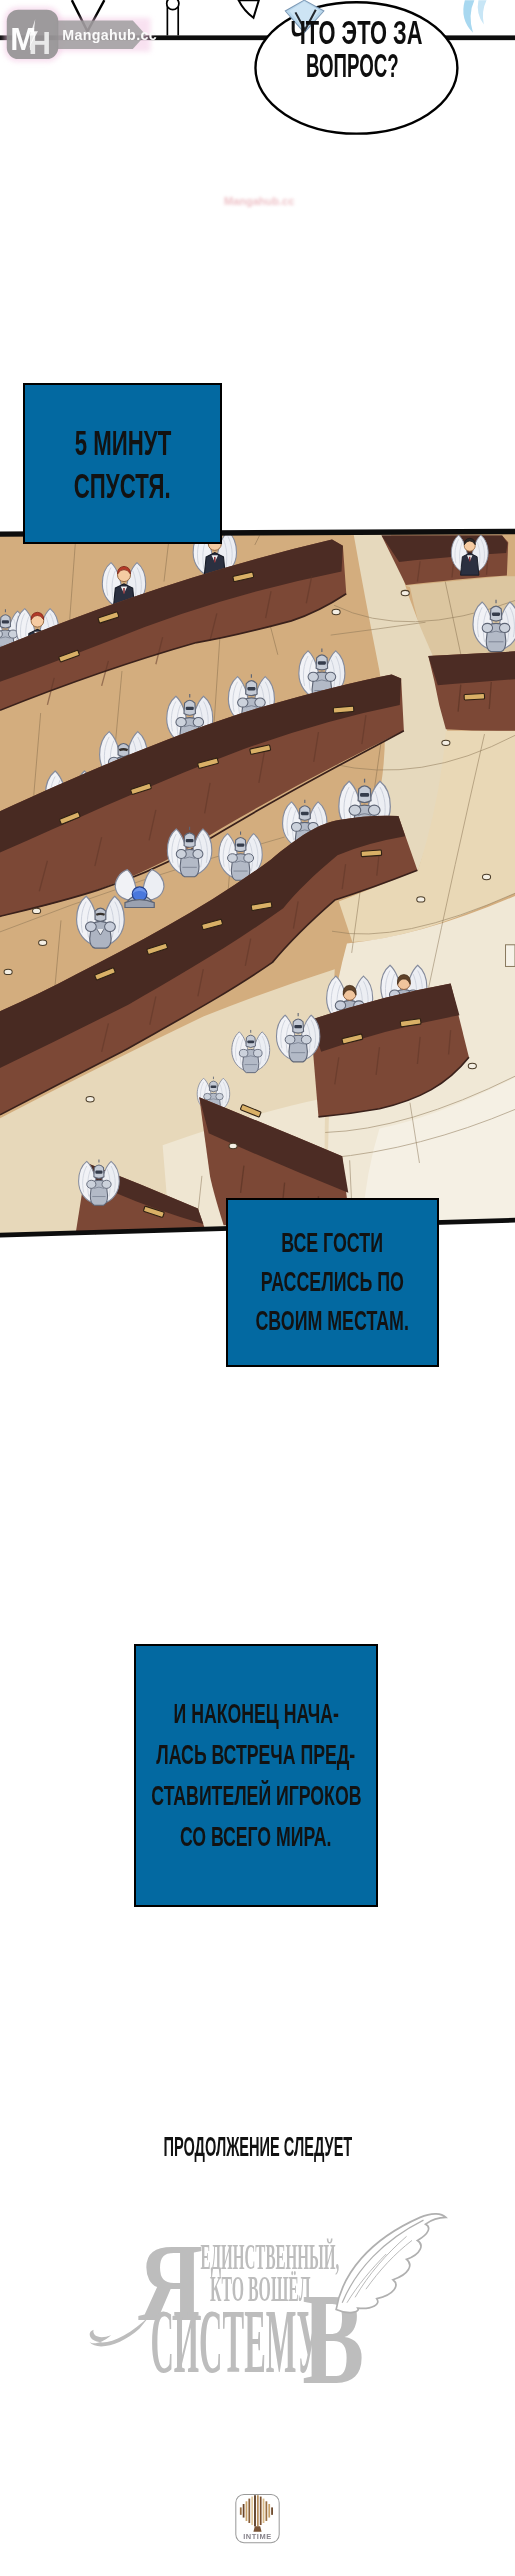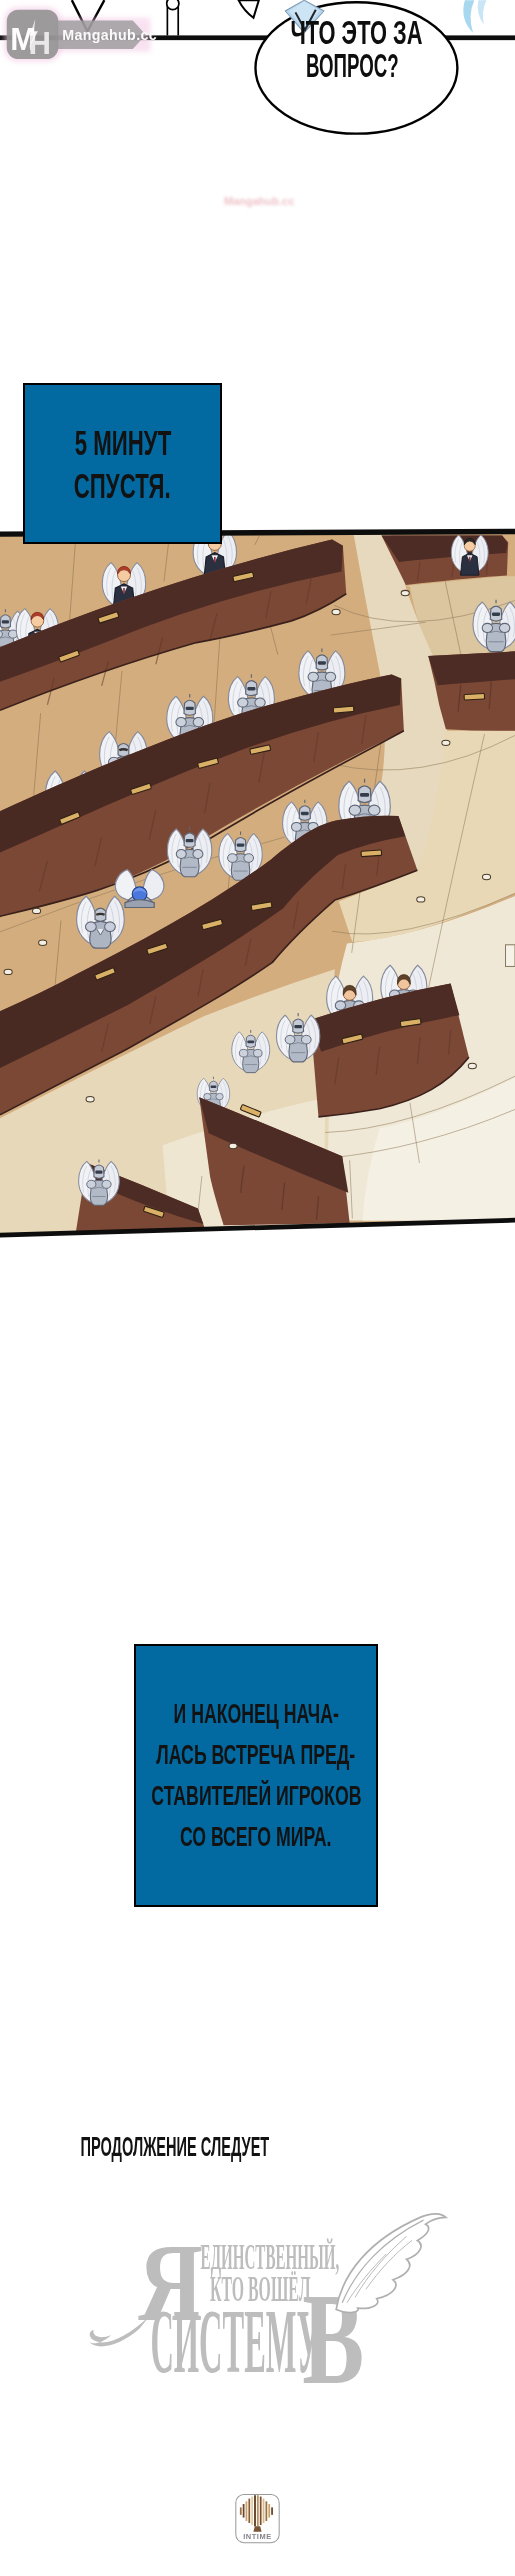--- a/index.html
+++ b/index.html
@@ -379,27 +379,32 @@
 <path d="M376,3728 L384,3728 L386,3736 L374,3736 Z" fill="#7a5436"></path>
 <text x="380" y="3746" text-anchor="middle" font-family="Liberation Sans, sans-serif" font-weight="bold" font-size="11" fill="#87838b" letter-spacing="0.8">INTIME</text>
 </g>
 </svg>
 
 <div class="capbox" style="left:23px;top:383px;width:199px;height:161px;">
   <div class="ct" style="--sx:0.635;font-size:35px;line-height:43px;">5 МИНУТ</div>
   <div class="ct" style="--sx:0.635;font-size:35px;line-height:43px;">СПУСТЯ.</div>
 </div>
 
+<div class="capbox" style="left:226px;top:1198px;width:213px;height:169px;">
+  <div class="ct" style="--sx:0.66;font-size:27px;line-height:39px;">ВСЕ ГОСТИ</div>
+  <div class="ct" style="--sx:0.66;font-size:27px;line-height:39px;">РАССЕЛИСЬ ПО</div>
+  <div class="ct" style="--sx:0.66;font-size:27px;line-height:39px;">СВОИМ МЕСТАМ.</div>
+</div>
 
 <div class="capbox" style="left:134px;top:1644px;width:244px;height:263px;border-width:2px;">
   <div class="ct" style="--sx:0.655;font-size:27px;line-height:41px;">И НАКОНЕЦ НАЧА-</div>
   <div class="ct" style="--sx:0.655;font-size:27px;line-height:41px;">ЛАСЬ ВСТРЕЧА ПРЕД-</div>
   <div class="ct" style="--sx:0.655;font-size:27px;line-height:41px;">СТАВИТЕЛЕЙ ИГРОКОВ</div>
   <div class="ct" style="--sx:0.655;font-size:27px;line-height:41px;">СО ВСЕГО МИРА.</div>
 </div>
 
-<div class="abs" style="left:0;top:2132px;width:515px;text-align:left;">
+<div class="abs" style="left:0;top:2132px;width:515px;text-align:center;">
   <span class="ct" style="--sx:0.54;display:inline-block;font-size:27px;">ПРОДОЛЖЕНИЕ СЛЕДУЕТ</span>
 </div>
 
 <div class="abs" style="left:224px;top:195px;width:81px;font-size:11px;font-weight:bold;color:rgba(200,60,80,0.33);filter:blur(1.7px);">Mangahub.cc</div>
 </div>
 
 
 </body></html>

